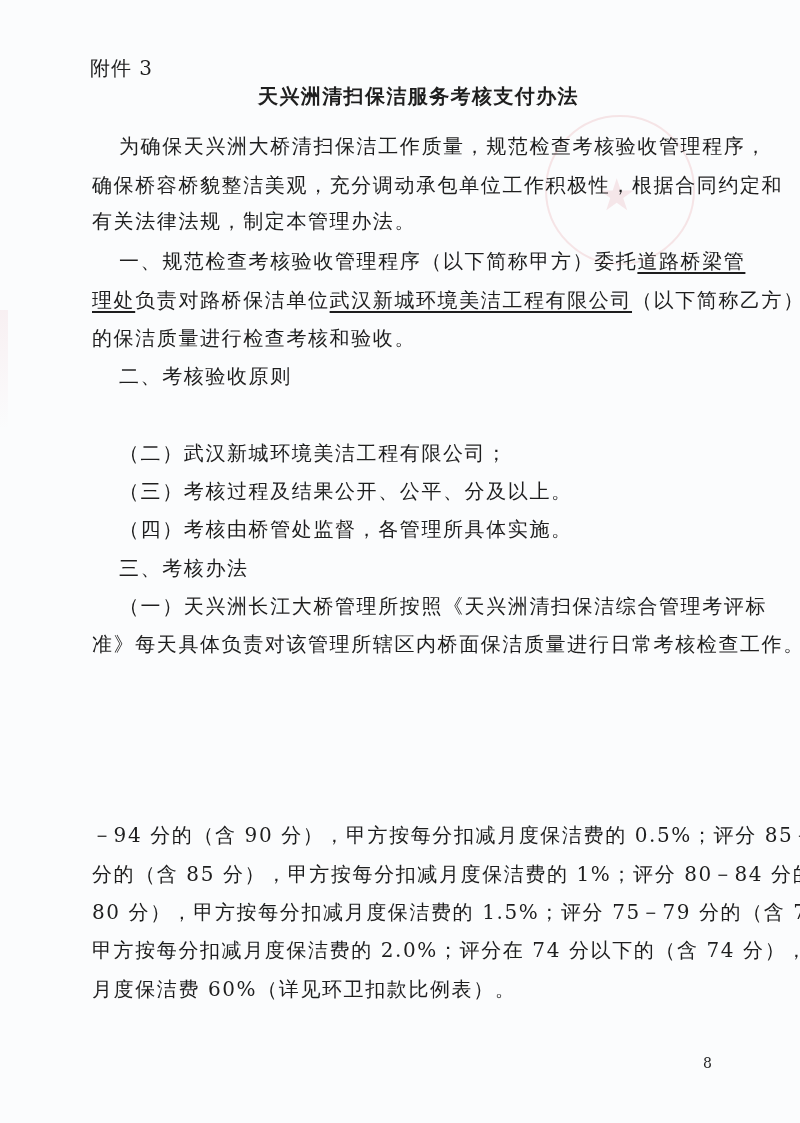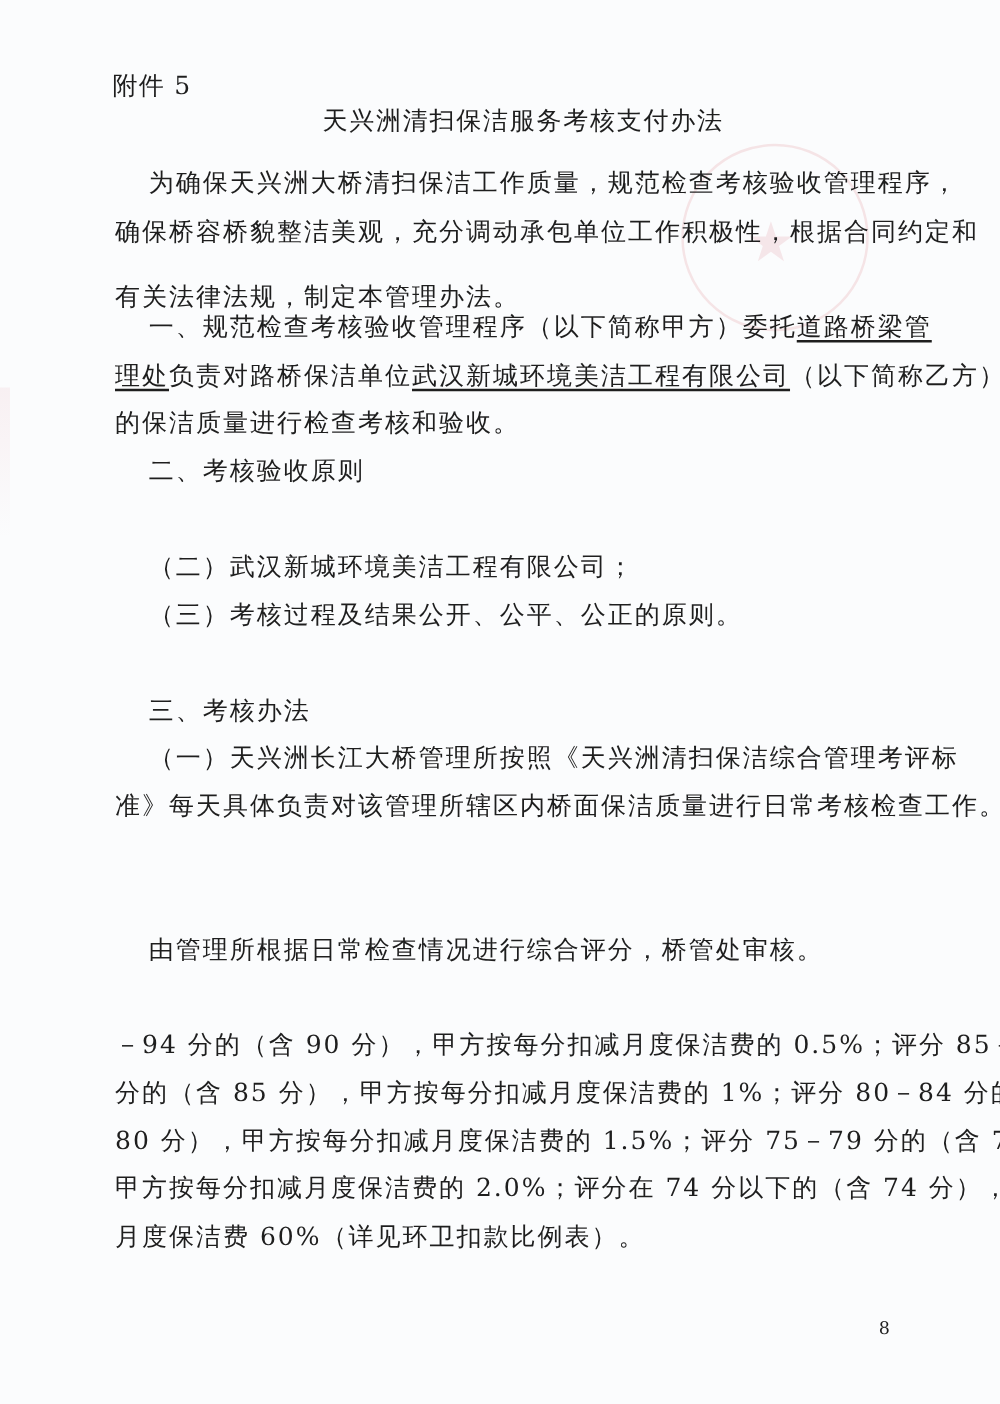--- a/index.html
+++ b/index.html
@@ -17,62 +17,62 @@
     }
     .stamp .star {
       position: absolute; left: 50px; top: 52px; font-size: 44px;
       color: rgba(220,120,130,0.16); font-family: "DejaVu Sans", sans-serif;
     }
     .line {
       position: absolute; left: 92px; font-size: 20px; line-height: 24px;
       white-space: nowrap; letter-spacing: 1.6px;
     }
     .attach { left: 90px; top: 56px; font-size: 20px; letter-spacing: 1px; }
-    .title { left: 258px; top: 84px; font-size: 20px; font-weight: normal; letter-spacing: 1.4px; }
+    .title { left: 258px; top: 84px; font-size: 20px; font-weight: bold; letter-spacing: 1.4px; }
     .ind { left: 119px; }
     .u { text-decoration: underline; text-underline-offset: 4px; }
     .pagenum { position: absolute; left: 703px; top: 1055px; font-size: 14px; }
     .edge-mark {
       position: absolute; left: 0; top: 310px; width: 8px; height: 120px;
       background: linear-gradient(rgba(230,170,180,0.15), rgba(230,170,180,0));
     }
   </style>
 </head>
 <body>
 
 <div class="page">
   <div class="edge-mark"></div>
   <div class="stamp">
       <span class="star">★</span>
     </div>
 
-  <div class="line attach">附件 5</div>
+  <div class="line attach">附件 3</div>
   <div class="line title">天兴洲清扫保洁服务考核支付办法</div>
 
   <div class="line ind" style="top:134px">为确保天兴洲大桥清扫保洁工作质量，规范检查考核验收管理程序，</div>
   <div class="line" style="top:173px">确保桥容桥貌整洁美观，充分调动承包单位工作积极性，根据合同约定和</div>
-  <div class="line" style="top:225px">有关法律法规，制定本管理办法。</div>
+  <div class="line" style="top:209px">有关法律法规，制定本管理办法。</div>
 
   <div class="line ind" style="top:249px">
     <span>一、规范检查考核验收管理程序（以下简称甲方）委托</span><span class="u">道路桥梁管</span>
   </div>
   <div class="line" style="top:288px">
     <span class="u">理处</span><span>负责对路桥保洁单位</span><span class="u">武汉新城环境美洁工程有限公司</span><span>（以下简称乙方）</span>
   </div>
   <div class="line" style="top:326px">的保洁质量进行检查考核和验收。</div>
 
   <div class="line ind" style="top:364px">二、考核验收原则</div>
   <div class="line ind" style="top:441px">（二）武汉新城环境美洁工程有限公司；</div>
-  <div class="line ind" style="top:479px">（三）考核过程及结果公开、公平、公正的原则。</div>
+  <div class="line ind" style="top:479px">（三）考核过程及结果公开、公平、分及以上。</div>
+  <div class="line ind" style="top:517px">（四）考核由桥管处监督，各管理所具体实施。</div>
 
   <div class="line ind" style="top:556px">三、考核办法</div>
   <div class="line ind" style="top:594px">（一）天兴洲长江大桥管理所按照《天兴洲清扫保洁综合管理考评标</div>
   <div class="line" style="top:632px">准》每天具体负责对该管理所辖区内桥面保洁质量进行日常考核检查工作。</div>
 
-  <div class="line ind" style="top:747px">由管理所根据日常检查情况进行综合评分，桥管处审核。</div>
   <div class="line" style="top:823px">－94 分的（含 90 分），甲方按每分扣减月度保洁费的 0.5%；评分 85－89</div>
   <div class="line" style="top:862px">分的（含 85 分），甲方按每分扣减月度保洁费的 1%；评分 80－84 分的（含</div>
   <div class="line" style="top:900px">80 分），甲方按每分扣减月度保洁费的 1.5%；评分 75－79 分的（含 75 分），</div>
   <div class="line" style="top:938px">甲方按每分扣减月度保洁费的 2.0%；评分在 74 分以下的（含 74 分），给付</div>
   <div class="line" style="top:977px">月度保洁费 60%（详见环卫扣款比例表）。</div>
 
   <div class="pagenum">8</div>
 </div>
 
 </body></html>

